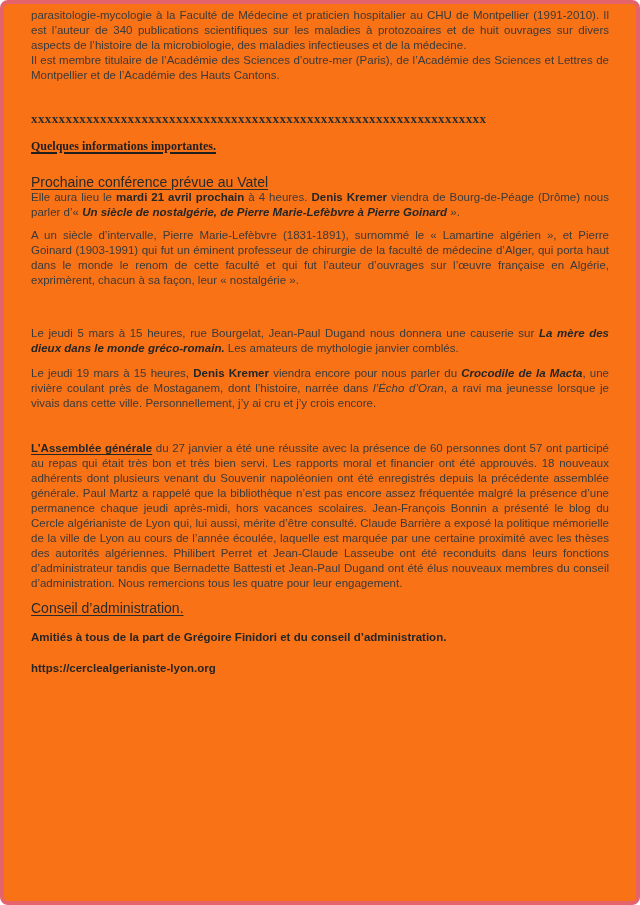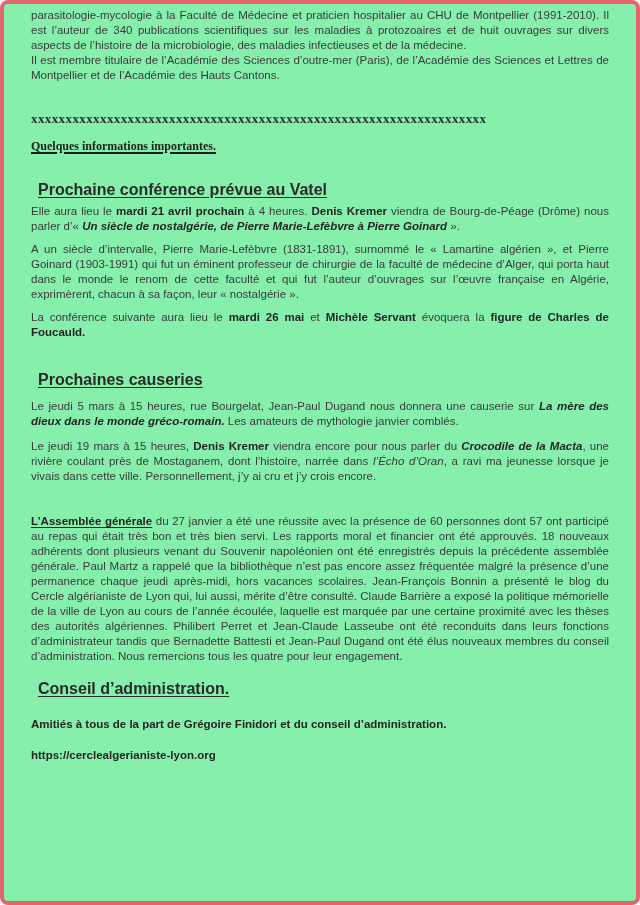--- a/index.html
+++ b/index.html
@@ -48,56 +48,54 @@
     font-family: "Liberation Serif", serif;
     font-weight: bold;
     font-size: 12px;
     line-height: 22px;
     color: #1f1f1f;
     text-decoration: underline;
     text-decoration-thickness: 1.5px;
     text-underline-offset: 2px;
   }
   .hsub {
-    margin: 7px;
+    margin: 0;
     font-family: "Liberation Sans", sans-serif;
-    font-weight: bold;
-    font-size: 16px;
+    font-weight: normal;
+    font-size: 14px;
     line-height: 15px;
     color: #2a2a2a;
     text-decoration: underline;
     text-underline-offset: 2px;
   }
   .sg-n { }
   .sg-b { font-weight: bold; color: #252525; }
   .sg-i { font-style: italic; }
   .sg-bi { font-weight: bold; font-style: italic; color: #252525; }
   .sg-bu { font-weight: bold; text-decoration: underline; text-underline-offset: 2px; color: #252525; }
   .spacer { width: 100%; }
 </style>
 </head>
 <body>
 
-<div class="page" style="border-color: rgb(229, 100, 108); background: #86efac;">
+<div class="page" style="border-color: rgb(229, 100, 108); background: #f97316;">
   <div class="content">
       <p class="para"><span class="sg-n">parasitologie-mycologie à la Faculté de Médecine et praticien hospitalier au CHU de Montpellier (1991-2010). Il est l’auteur de 340 publications scientifiques sur les maladies à protozoaires et de huit ouvrages sur divers aspects de l’histoire de la microbiologie, des maladies infectieuses et de la médecine.</span></p>
       <p class="para"><span class="sg-n">Il est membre titulaire de l’Académie des Sciences d’outre-mer (Paris), de l’Académie des Sciences et Lettres de Montpellier et de l’Académie des Hauts Cantons.</span></p>
       <div class="spacer" style="height: 28px;"></div>
       <div class="xsep">xxxxxxxxxxxxxxxxxxxxxxxxxxxxxxxxxxxxxxxxxxxxxxxxxxxxxxxxxxxxxxxxxx</div>
       <div class="spacer" style="height: 8px;"></div>
       <h2 class="hmain">Quelques informations importantes.</h2>
       <div class="spacer" style="height: 18px;"></div>
       <h3 class="hsub">Prochaine conférence prévue au Vatel</h3>
       <p class="para"><span class="sg-n">Elle aura lieu le </span><span class="sg-b">mardi 21 avril prochain</span><span class="sg-n"> à 4 heures. </span><span class="sg-b">Denis Kremer</span><span class="sg-n"> viendra de Bourg-de-Péage (Drôme) nous parler d’« </span><span class="sg-bi">Un siècle de nostalgérie, de Pierre Marie-Lefèbvre à Pierre Goinard</span><span class="sg-n"> ».</span></p>
       <div class="spacer" style="height: 8px;"></div>
       <p class="para"><span class="sg-n">A un siècle d’intervalle, Pierre Marie-Lefèbvre (1831-1891), surnommé le « Lamartine algérien », et Pierre Goinard (1903-1991) qui fut un éminent professeur de chirurgie de la faculté de médecine d’Alger, qui porta haut dans le monde le renom de cette faculté et qui fut l’auteur d’ouvrages sur l’œuvre française en Algérie, exprimèrent, chacun à sa façon, leur « nostalgérie ».</span></p>
       <div class="spacer" style="height: 8px;"></div>
-      <p class="para"><span class="sg-n">La conférence suivante aura lieu le </span><span class="sg-b">mardi 26 mai</span><span class="sg-n"> et </span><span class="sg-b">Michèle Servant</span><span class="sg-n"> évoquera la </span><span class="sg-b">figure de Charles de Foucauld.</span></p>
       <div class="spacer" style="height: 25px;"></div>
-      <h3 class="hsub">Prochaines causeries</h3>
       <div class="spacer" style="height: 5px;"></div>
       <p class="para"><span class="sg-n">Le jeudi 5 mars à 15 heures, rue Bourgelat, Jean-Paul Dugand nous donnera une causerie sur </span><span class="sg-bi">La mère des dieux dans le monde gréco-romain.</span><span class="sg-n"> Les amateurs de mythologie janvier comblés.</span></p>
       <div class="spacer" style="height: 10px;"></div>
       <p class="para"><span class="sg-n">Le jeudi 19 mars à 15 heures, </span><span class="sg-b">Denis Kremer</span><span class="sg-n"> viendra encore pour nous parler du </span><span class="sg-bi">Crocodile de la Macta</span><span class="sg-n">, une rivière coulant près de Mostaganem, dont l’histoire, narrée dans </span><span class="sg-i">l’Écho d’Oran</span><span class="sg-n">, a ravi ma jeunesse lorsque je vivais dans cette ville. Personnellement, j’y ai cru et j’y crois encore.</span></p>
       <div class="spacer" style="height: 30px;"></div>
       <p class="para"><span class="sg-bu">L’Assemblée générale</span><span class="sg-n"> du 27 janvier a été une réussite avec la présence de 60 personnes dont 57 ont participé au repas qui était très bon et très bien servi. Les rapports moral et financier ont été approuvés. 18 nouveaux adhérents dont plusieurs venant du Souvenir napoléonien ont été enregistrés depuis la précédente assemblée générale. Paul Martz a rappelé que la bibliothèque n’est pas encore assez fréquentée malgré la présence d’une permanence chaque jeudi après-midi, hors vacances scolaires. Jean-François Bonnin a présenté le blog du Cercle algérianiste de Lyon qui, lui aussi, mérite d’être consulté. Claude Barrière a exposé la politique mémorielle de la ville de Lyon au cours de l’année écoulée, laquelle est marquée par une certaine proximité avec les thèses des autorités algériennes. Philibert Perret et Jean-Claude Lasseube ont été reconduits dans leurs fonctions d’administrateur tandis que Bernadette Battesti et Jean-Paul Dugand ont été élus nouveaux membres du conseil d’administration. Nous remercions tous les quatre pour leur engagement.</span></p>
       <div class="spacer" style="height: 10px;"></div>
       <h3 class="hsub">Conseil d’administration.</h3>
       <div class="spacer" style="height: 14px;"></div>
       <p class="para"><span class="sg-b">Amitiés à tous de la part de Grégoire Finidori et du conseil d’administration.</span></p>

